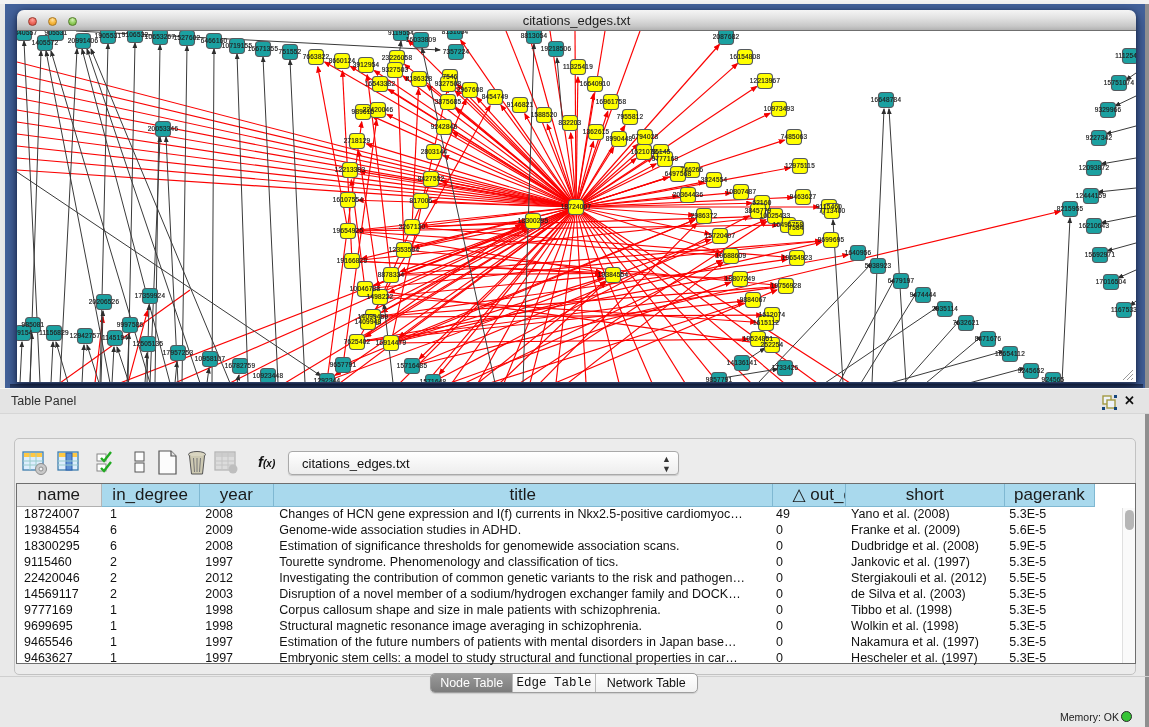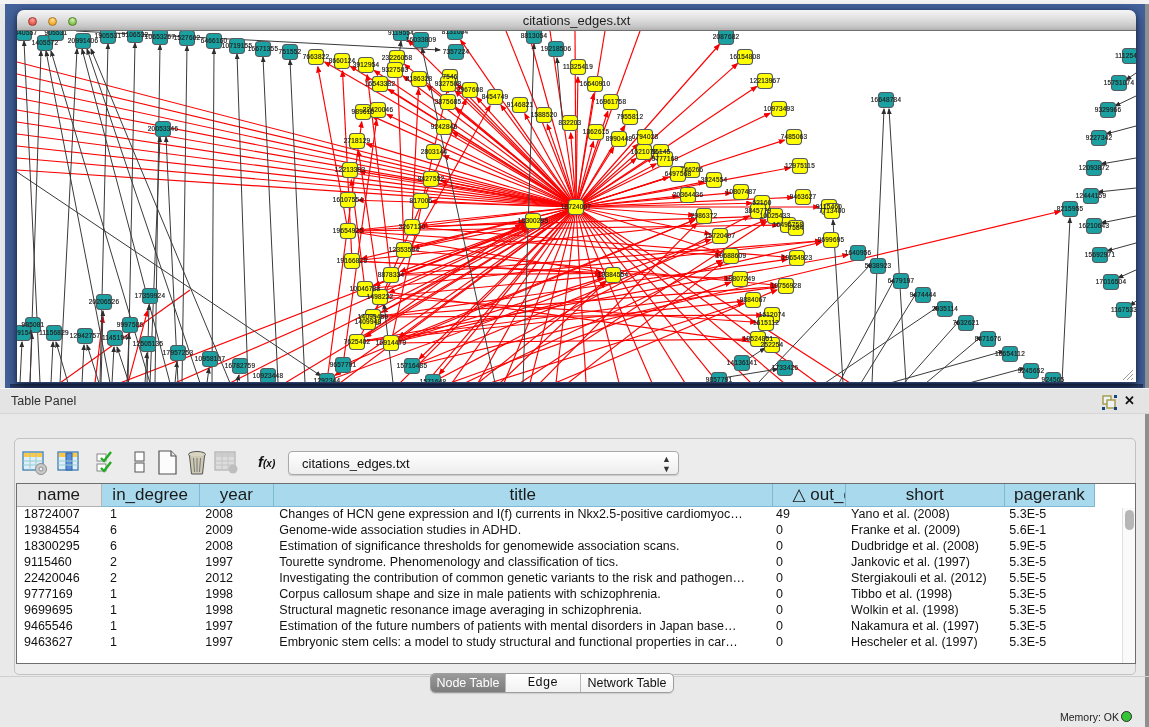--- a/index.html
+++ b/index.html
@@ -46,21 +46,21 @@
 td.c2 { padding-left:9px; }
 td.c3 { padding-left:6px; }
 td.c4 { padding-left:6px; }
 td.c5 { padding-left:4px;margin-left:24px; }
 td.c6 { padding-left:6px; }
 td.c7 { padding-left:5px; }
 #vscroll { position:absolute; left:1105px; top:24px; width:13px; height:155px; background:#fafafa;
   border-left:1px solid #e0e0e0; }
 #vthumb { position:absolute; left:2px; top:2px; width:9px; height:20px; border-radius:5px; background:#b6b6b6; }
 
-#segs { position:absolute; left:430px; top:673px; width:244px; height:20px; border:1px solid #9e9e9e;
+#segs { position:absolute; left:430px; top:673px; width:268px; height:20px; border:1px solid #9e9e9e;
   border-radius:5px; background:linear-gradient(#ffffff,#f1f1f1); box-shadow:0 1px 1px rgba(0,0,0,0.12);
   font-size:12.5px; display:flex; overflow:hidden; }
 #segs div { text-align:center; line-height:19px; color:#111; }
 #seg1 { width:89px; background:linear-gradient(#9a9a9a,#7c7c7c); color:#fff !important; }
 #seg2 { width:91px; border-left:1px solid #b9b9b9; border-right:1px solid #b9b9b9;font-family:Liberation Mono, monospace; }
 #seg3 { width:111px; }
 #memok { position:absolute; left:1060px; top:711px; font-size:10.5px; color:#222; }
 #memdot { position:absolute; left:1121px; top:711px; width:11px; height:11px; border-radius:50%;
   background:#35c435; border:1px solid #2a2a2a; }
 #sepline { position:absolute; left:0px; top:676px; width:1149px; height:1px; background:#cfcfcf; }
@@ -732,21 +732,21 @@
               <td class="c6">Yano et al. (2008)</td>
               <td class="c7">5.3E-5</td>
             </tr>
 <tr>
               <td class="c1">19384554</td>
               <td class="c2">6</td>
               <td class="c3">2009</td>
               <td class="c4">Genome-wide association studies in ADHD.</td>
               <td class="c5">0</td>
               <td class="c6">Franke et al. (2009)</td>
-              <td class="c7">5.6E-1</td>
+              <td class="c7">5.6E-5</td>
             </tr>
 <tr>
               <td class="c1">18300295</td>
               <td class="c2">6</td>
               <td class="c3">2008</td>
               <td class="c4">Estimation of significance thresholds for genomewide association scans.</td>
               <td class="c5">0</td>
               <td class="c6">Dudbridge et al. (2008)</td>
               <td class="c7">5.9E-5</td>
             </tr>
@@ -760,20 +760,29 @@
               <td class="c7">5.3E-5</td>
             </tr>
 <tr>
               <td class="c1">22420046</td>
               <td class="c2">2</td>
               <td class="c3">2012</td>
               <td class="c4">Investigating the contribution of common genetic variants to the risk and pathogen…</td>
               <td class="c5">0</td>
               <td class="c6">Stergiakouli et al. (2012)</td>
               <td class="c7">5.5E-5</td>
+            </tr>
+<tr>
+              <td class="c1">14569117</td>
+              <td class="c2">2</td>
+              <td class="c3">2003</td>
+              <td class="c4">Disruption of a novel member of a sodium/hydrogen exchanger family and DOCK…</td>
+              <td class="c5">0</td>
+              <td class="c6">de Silva et al. (2003)</td>
+              <td class="c7">5.3E-5</td>
             </tr>
 <tr>
               <td class="c1">9777169</td>
               <td class="c2">1</td>
               <td class="c3">1998</td>
               <td class="c4">Corpus callosum shape and size in male patients with schizophrenia.</td>
               <td class="c5">0</td>
               <td class="c6">Tibbo et al. (1998)</td>
               <td class="c7">5.3E-5</td>
             </tr>

